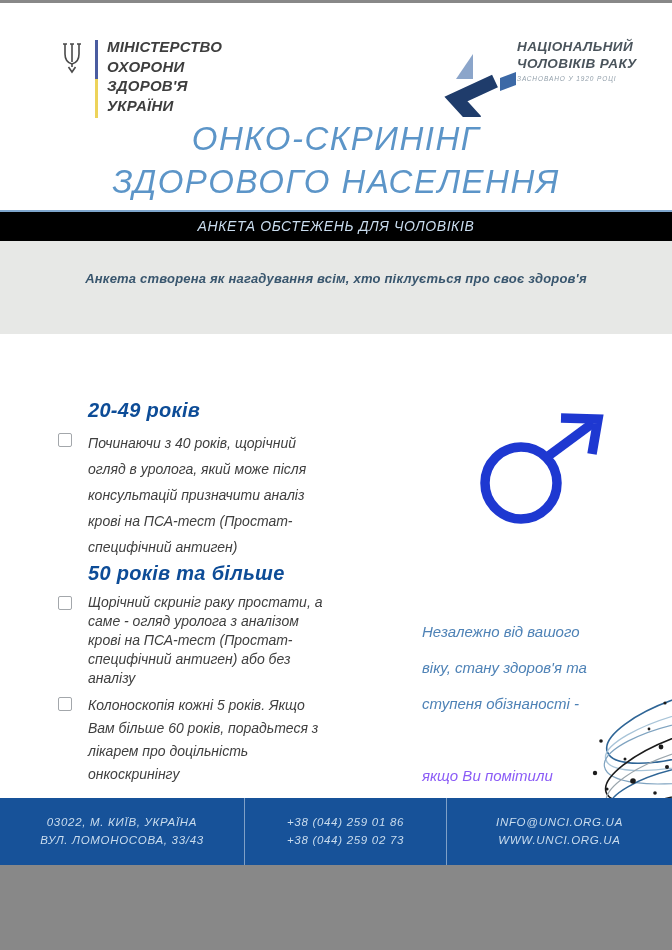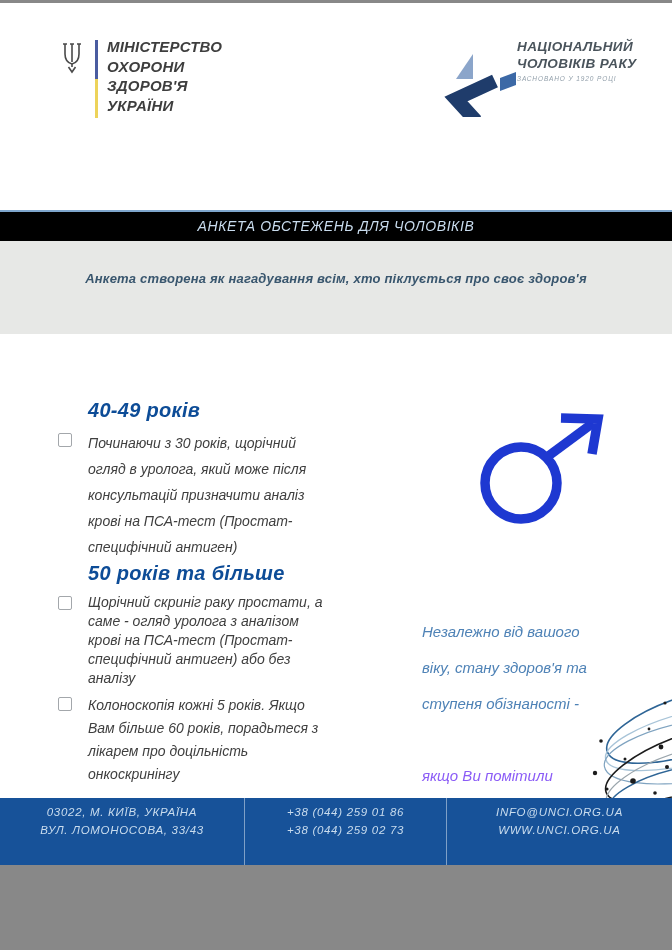--- a/index.html
+++ b/index.html
@@ -50,21 +50,21 @@
   
   .male-symbol { position:absolute; left:477px; top:406px; }
   .note { position:absolute; left:422px; top:575px; width:215px; font-size:15px; line-height:36px; white-space:pre-line; }
   .note-blue { color:#4E82B6; }
   .note-red  { color:#8b5cf6; }
   .swirl { position:absolute; right:0; top:686px; width:135px; height:198px; }
 
   
   .footer { position:absolute; left:0; bottom:0; width:672px; height:67px; background:#175299; display:flex; }
   .fcell { color:#C9DCEE; font-size:11.5px; line-height:17.5px; letter-spacing:0.7px;
-           text-align:center; white-space:pre-line; padding-top:6px; }
+           text-align:center; white-space:pre-line; padding-top:16px; }
   .fc-1 { width:244px; }
   .fc-2 { width:202px; border-left:1px solid rgba(255,255,255,0.45); }
   .fc-3 { width:226px; border-left:1px solid rgba(255,255,255,0.45); }
 </style>
 </head>
 <body>
 
 <div class="page">
 
   <div class="ministry">
@@ -96,34 +96,36 @@
       <path d="M54,48 L15,66 L35,88" fill="none" stroke="#1F3C6B" stroke-width="14"></path>
       <polygon points="59,45 75,39 75,52 59,58" fill="#3C69A6"></polygon>
     </svg>
     <div class="inst-text">
       <div class="inst-name">НАЦІОНАЛЬНИЙ
 ЧОЛОВІКІВ РАКУ</div>
       <div class="inst-founded">ЗАСНОВАНО У 1920 РОЦІ</div>
     </div>
   </div>
 
+  <div class="title">ОНКО-СКРИНІНГ
+ЗДОРОВОГО НАСЕЛЕННЯ</div>
 
   <div class="banner">АНКЕТА ОБСТЕЖЕНЬ ДЛЯ ЧОЛОВІКІВ</div>
 
   <div class="intro-band">
     <div class="intro-text">Анкета створена як нагадування всім, хто піклується про своє здоров'я</div>
   </div>
 
   <div class="checklist">
 
-    <div class="sec-heading h1-pos">40-49 років</div>
+    <div class="sec-heading h1-pos">20-49 років</div>
 
     <div class="item i1-pos">
       <div class="cb"></div>
-      <div class="item-text lh-wide">Починаючи з 30 років, щорічний
+      <div class="item-text lh-wide">Починаючи з 40 років, щорічний
 огляд в уролога, який може після
 консультацій призначити аналіз
 крові на ПСА-тест (Простат-
 специфічний антиген)</div>
     </div>
 
     <div class="sec-heading h2-pos">50 років та більше</div>
 
     <div class="item i2-pos">
       <div class="cb"></div>

